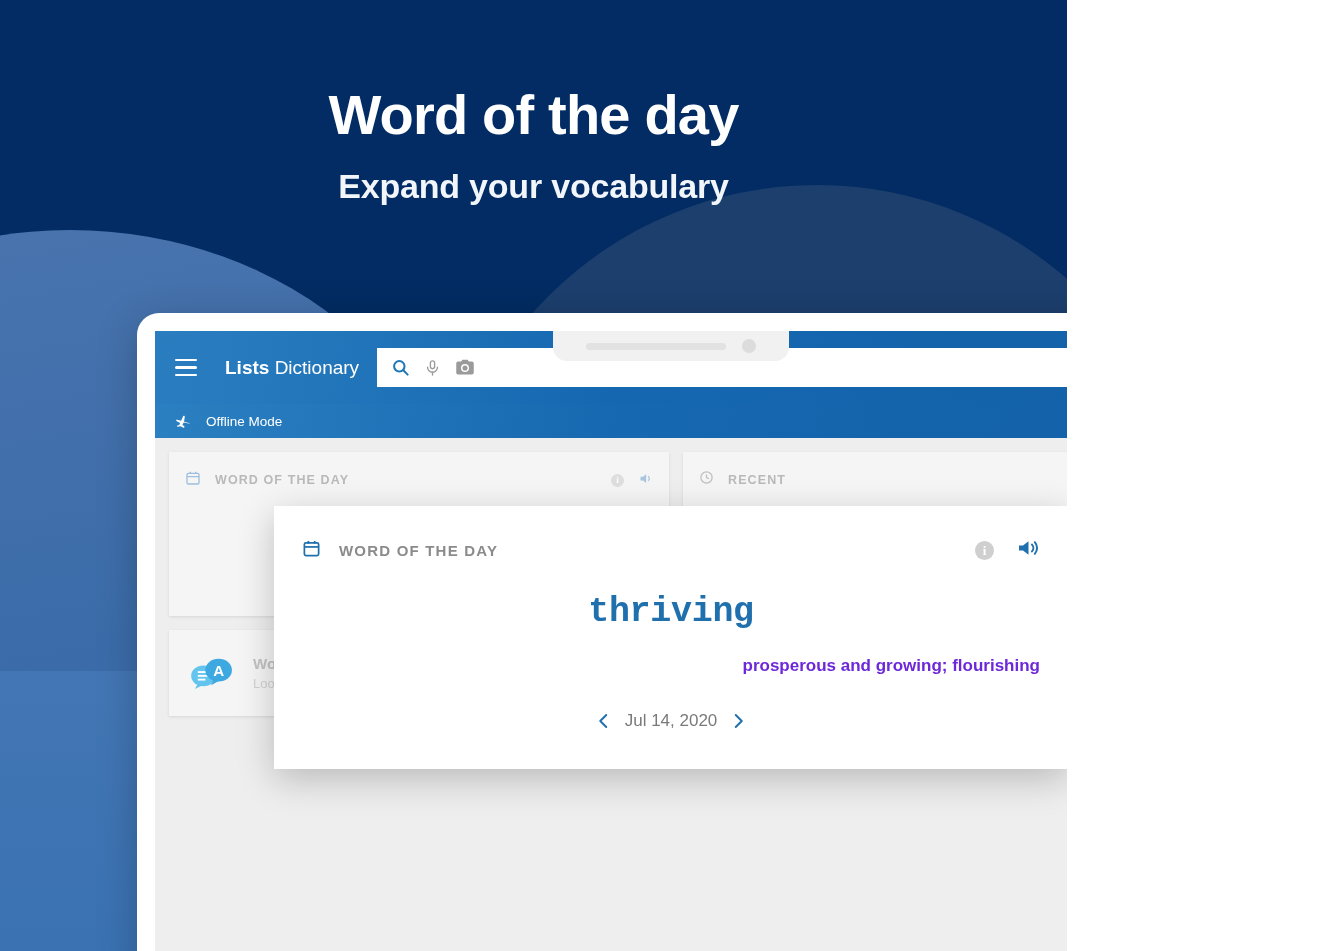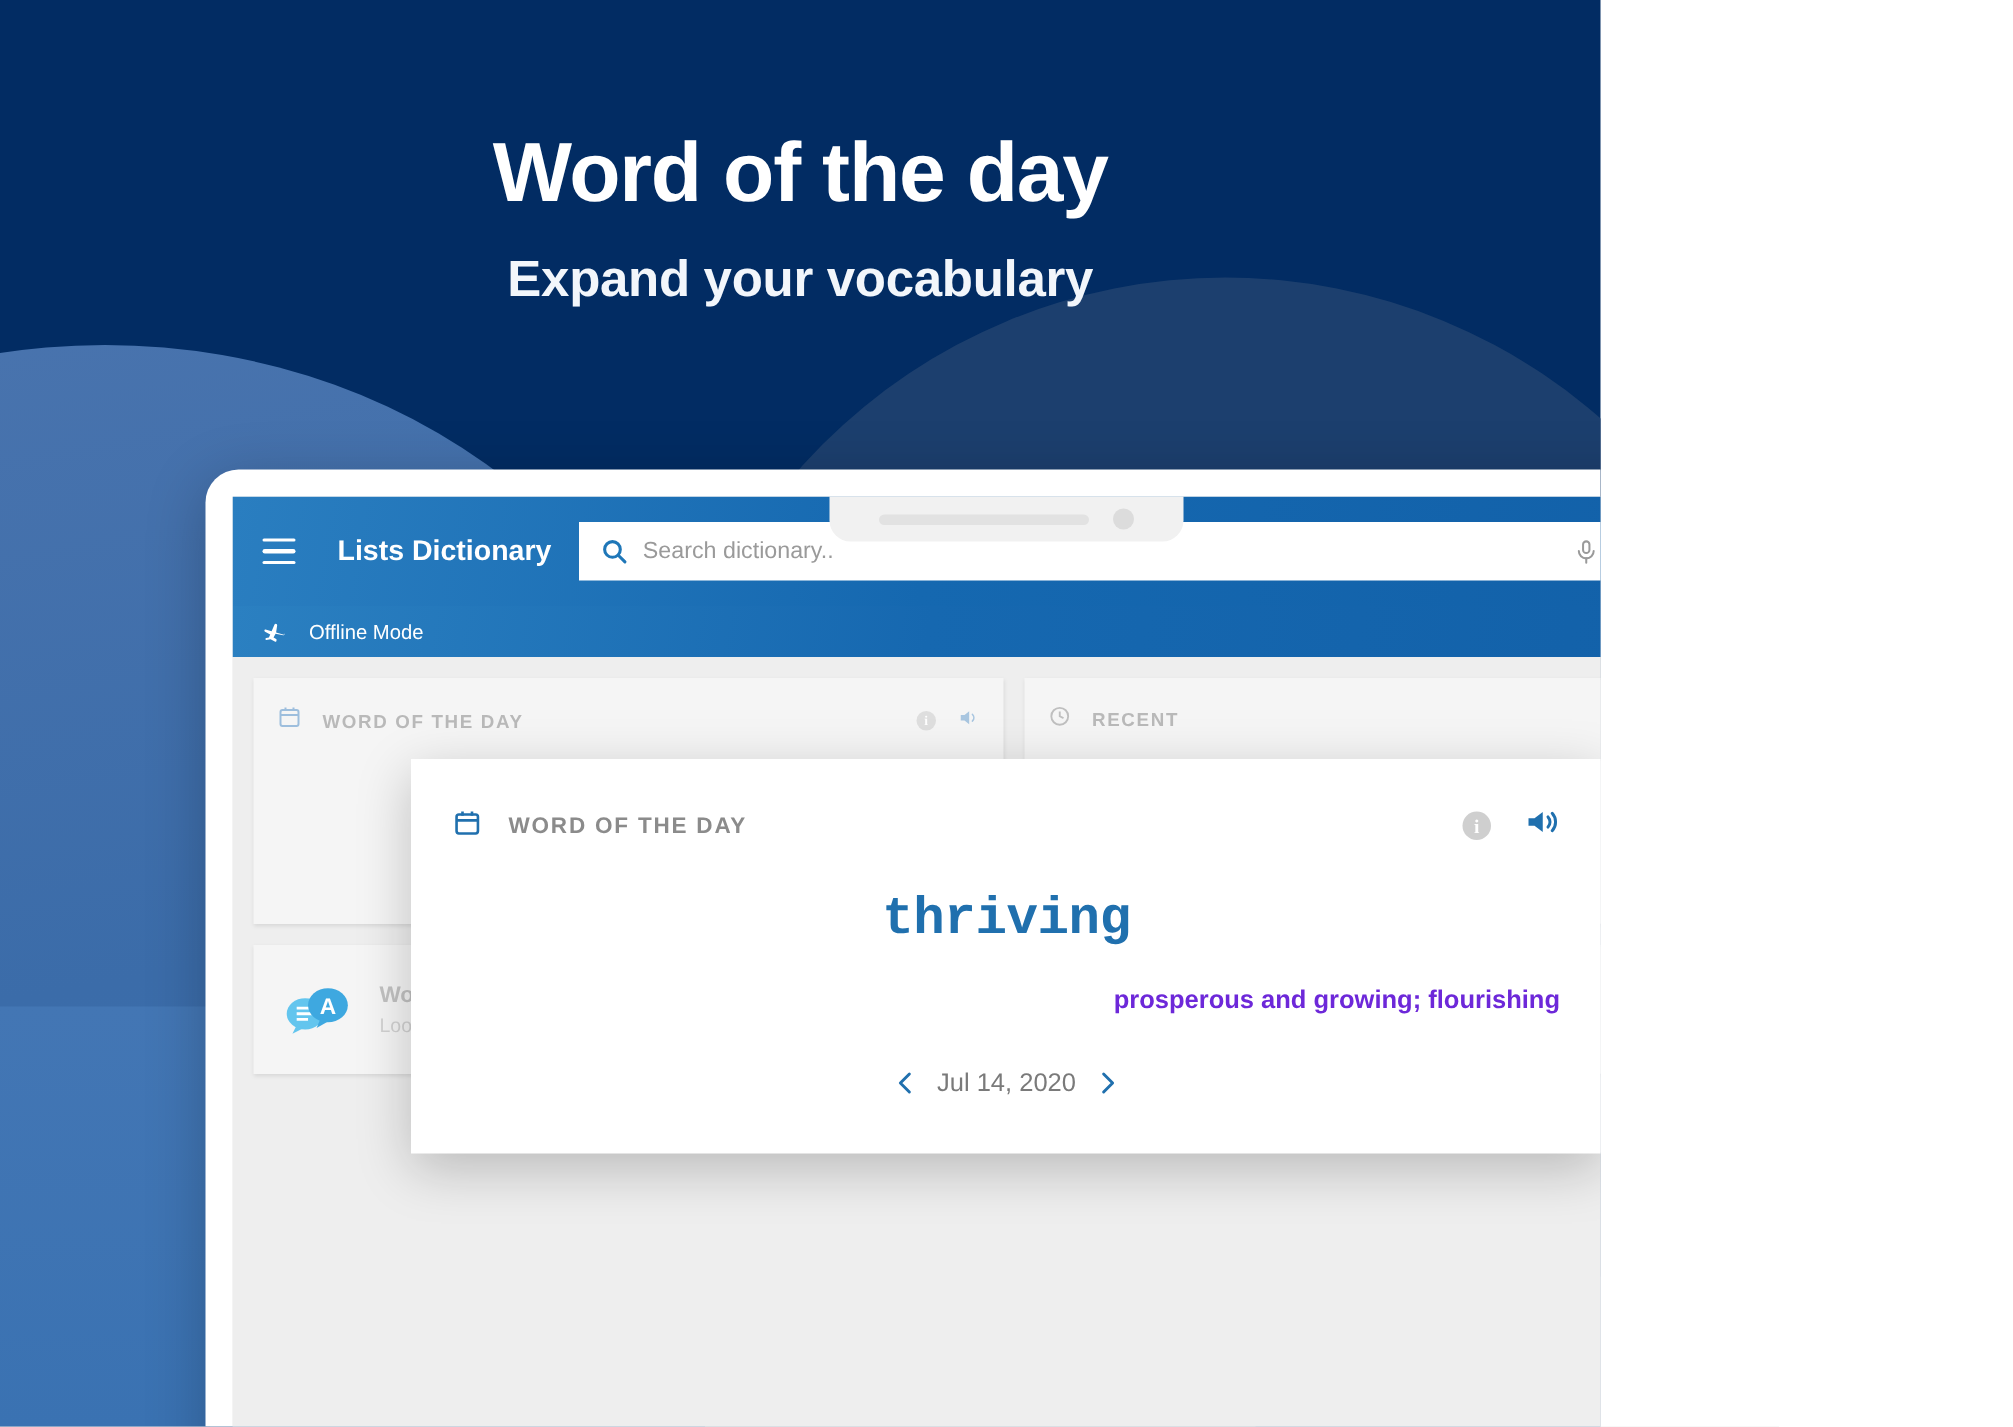--- a/index.html
+++ b/index.html
@@ -145,21 +145,21 @@
   .hamburger span {
     display: block; height: 2.4px; background: #fff; border-radius: 2px;
   }
   .brand {
     color: #ffffff;
     font-size: 19px;
     white-space: nowrap;
     margin-right: 18px;
   }
   .brand b { font-weight: 700; }
-  .brand i { font-style: normal; font-weight: 700; }
+  .brand i { font-style: normal; font-weight: 400; }
 
   .searchbar {
     flex: 1;
     height: 39px;
     background: #ffffff;
     display: flex;
     align-items: center;
     padding: 0 8px 0 14px;
     margin-right: 0;
     max-width: 752px;
@@ -364,21 +364,20 @@
         </div>
         <div class="brand"><b>Lists</b> <i>Dictionary</i></div>
 
         <div class="searchbar">
           <span class="search-icon">
             <svg width="19" height="19" viewBox="0 0 24 24" fill="none" stroke="#1f77b8" stroke-width="2.6" stroke-linecap="round">
               <circle cx="10.5" cy="10.5" r="6.6"></circle>
                 <line x1="15.6" y1="15.6" x2="21" y2="21"></line>
             </svg>
           </span>
-          <span class="search-placeholder">Search dictionary..</span>
           <span class="mic-icon">
             <svg width="17" height="20" viewBox="0 0 24 24" fill="none" stroke="#9a9a9a" stroke-width="1.9" stroke-linecap="round">
               <rect x="9" y="2" width="6" height="11" rx="3"></rect>
               <path d="M5 11a7 7 0 0 0 14 0"></path>
                 <line x1="12" y1="18" x2="12" y2="22"></line>
             </svg>
           </span>
           <span class="cam-icon">
             <svg width="24" height="21" viewBox="0 0 24 24" fill="#9a9a9a">
               <path d="M9 3l-1.4 2H4a2 2 0 0 0-2 2v11a2 2 0 0 0 2 2h16a2 2 0 0 0 2-2V7a2 2 0 0 0-2-2h-3.6L15 3H9z"></path>

